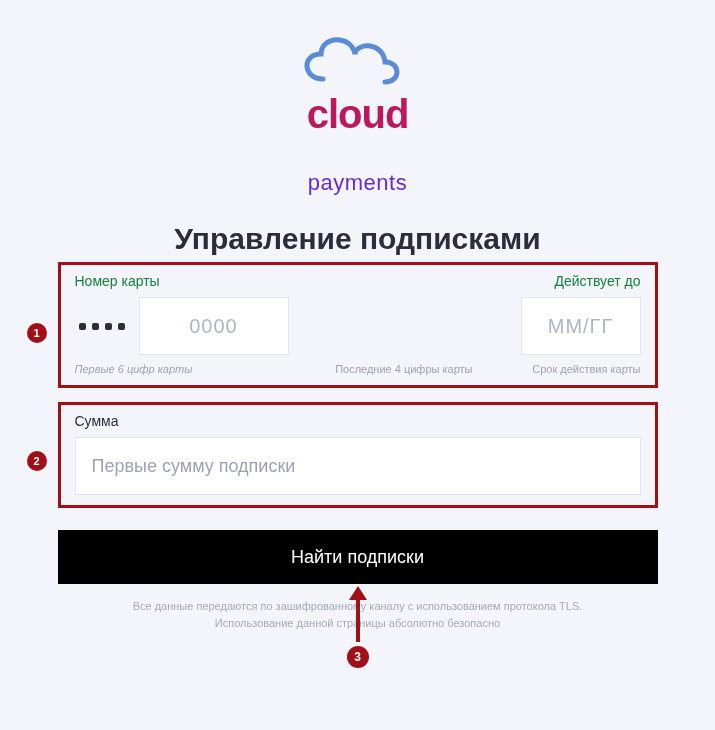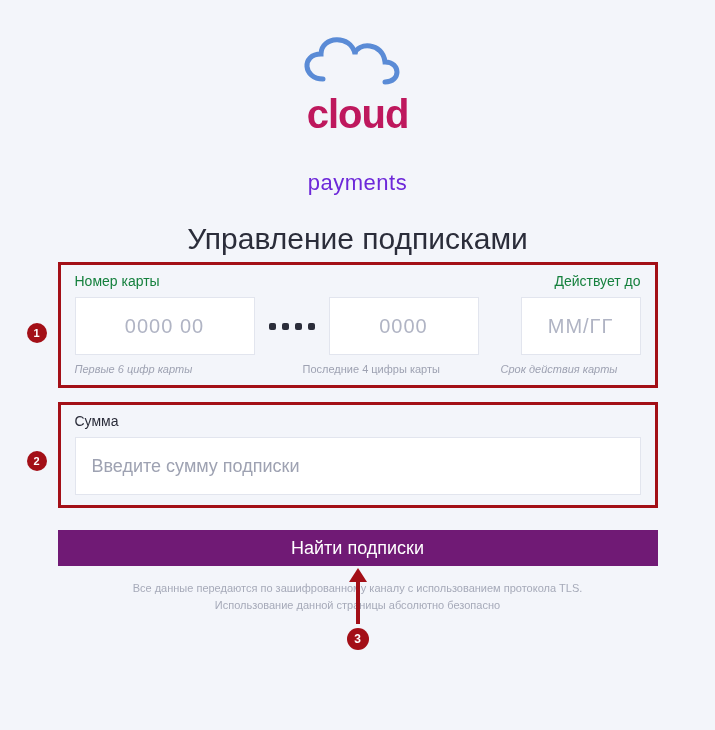--- a/index.html
+++ b/index.html
@@ -19,21 +19,21 @@
   }
   .logo-wrap { margin-bottom: 18px; }
   .logo-text {
     text-align: center;
     margin-top: -4px;
   }
   .logo-cloud { font-size: 40px; font-weight: 700; color: #be185d; letter-spacing: -1px; line-height: 1; }
   .logo-pay { font-size: 22px; color: #6d28d9; letter-spacing: 0.5px; line-height: 1.2; margin-top: 36px; }
   h1.title {
     font-size: 30px;
-    font-weight: 400;
+    font-weight: 700;
     color: #2b2d3a;
     text-align: center;
     margin-top: 8px;
     margin-bottom: 6px;
   }
   .subtitle {
     font-size: 17px;
     color: #8a8e9e;
     text-align: center;
     margin-bottom: 22px;
@@ -87,42 +87,42 @@
     border-radius: 2px;
   }
   .hints-row {
     display: flex;
     justify-content: space-between;
     font-size: 11px;
     color: #9ea2b2;
     margin-top: 8px;
   }
   .hint-left  { flex: 0 0 200px; font-style: italic; }
-  .hint-mid   { flex: 0 0 170px; text-align: left; }
-  .hint-right { flex: 0 0 140px; text-align: left; font-style: italic; }
+  .hint-mid   { flex: 0 0 170px; text-align: right; }
+  .hint-right { flex: 0 0 140px; text-align: right; }
   .group-label {
     font-size: 14px;
     color: #2b2d3a;
     margin-bottom: 8px;
   }
   .amount-input {
     background: #ffffff;
     border: 1px solid #e2e5ee;
     height: 58px;
     width: 100%;
     display: flex;
     align-items: center;
     padding-left: 16px;
     font-size: 18px;
     color: #9ea2b2;
   }
   .submit-btn {
     width: 600px;
-    height: 36px;
-    background: #701a75;
+    height: 54px;
+    background: #000000;
     color: #ffffff;
     border: none;
     font-size: 18px;
     cursor: pointer;
     margin-top: 8px;
     display: flex;
     align-items: center;
     justify-content: center;
   }
   .footer-note {
@@ -201,42 +201,41 @@
 
   <div class="form-area">
 
     <div class="field-group">
       <div class="callout-badge badge-1">1</div>
       <div class="group-header">
         <span>Номер карты</span>
         <span>Действует до</span>
       </div>
       <div class="inputs-row">
-        <div class="input-box input-first6">0000 00</div>
         <div class="dots">
           <span class="dot"></span>
             <span class="dot"></span>
             <span class="dot"></span>
             <span class="dot"></span>
         </div>
         <div class="input-box input-last4">0000</div>
         <div style="flex:1"></div>
         <div class="input-box input-exp">ММ/ГГ</div>
       </div>
       <div class="hints-row">
         <span class="hint-left">Первые 6 цифр карты</span>
         <span class="hint-mid">Последние 4 цифры карты</span>
         <span class="hint-right">Срок действия карты</span>
       </div>
     </div>
 
     <div class="field-group">
       <div class="callout-badge badge-2">2</div>
       <div class="group-label">Сумма</div>
-      <div class="amount-input">Введите сумму подписки</div>
+      <div class="amount-input">Первые сумму подписки</div>
     </div>
 
   </div>
 
   <div class="btn-wrap">
     <button class="submit-btn">Найти подписки</button>
     <div class="arrow-callout">
       <div class="arrow-head"></div>
       <div class="arrow-stem"></div>
       <div class="arrow-badge">3</div>

